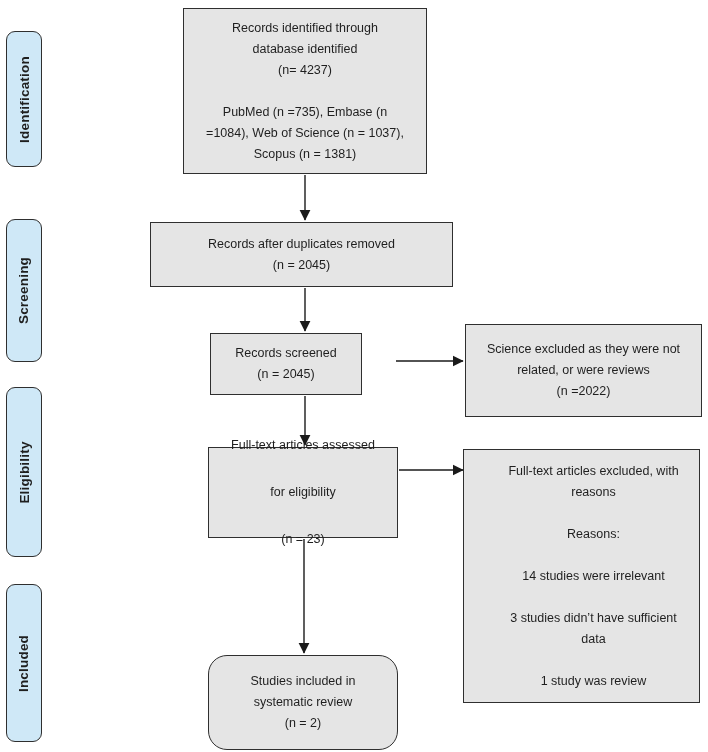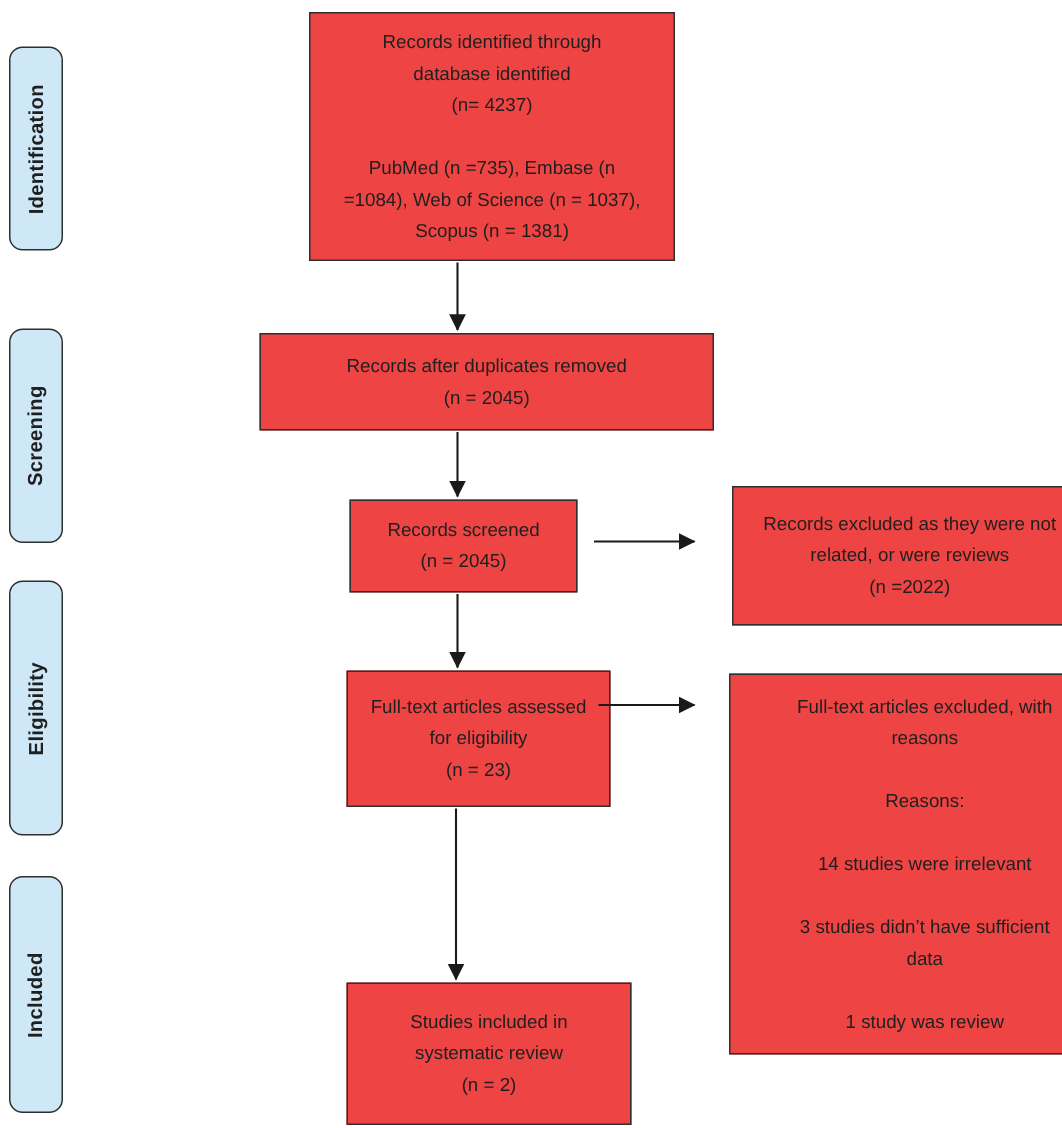--- a/index.html
+++ b/index.html
@@ -36,29 +36,28 @@
   .stage-text {
     transform: rotate(-90deg);
     white-space: nowrap;
     font-weight: bold;
     font-size: 13.5px;
     letter-spacing: 0.2px;
   }
   
   .fbox {
     position: absolute;
-    background: #ef4444;
+    background: #e5e5e5;
     border: 1.5px solid var(--border_color);
     display: flex;
     flex-direction: column;
     justify-content: center;
     text-align: center;
     font-size: 12.5px;
     padding: 2px 4px;
-    margin-left: 23px;
   }
   .line {
     min-height: 21px;
     line-height: 21px;
     white-space: nowrap;
   }
   
   #arrows {
     position: absolute;
     left: 0; top: 0;
@@ -99,46 +98,46 @@
     <div class="line">Records after duplicates removed</div>
     <div class="line">(n = 2045)</div>
   </div>
 
   <div class="fbox" style="left:210px; top:333px; width:152px; height:62px;">
     <div class="line">Records screened</div>
     <div class="line">(n = 2045)</div>
   </div>
 
   <div class="fbox" style="left:465px; top:324px; width:237px; height:93px;">
-    <div class="line">Records excluded as they were not</div>
+    <div class="line">Science excluded as they were not</div>
     <div class="line">related, or were reviews</div>
     <div class="line">(n =2022)</div>
   </div>
 
-  <div class="fbox" style="left:208px; top:447px; width:176px; height:91px;">
+  <div class="fbox" style="left:208px; top:447px; width:190px; height:91px;gap:26px;">
     <div class="line">Full-text articles assessed</div>
     <div class="line">for eligibility</div>
     <div class="line">(n = 23)</div>
   </div>
 
   <div class="fbox" style="left:463px; top:449px; width:237px; height:254px;padding-left:28px;">
     <div class="line">Full-text articles excluded, with</div>
     <div class="line">reasons</div>
     <div class="line"></div>
     <div class="line">Reasons:</div>
     <div class="line"></div>
     <div class="line">14 studies were irrelevant</div>
     <div class="line"></div>
     <div class="line">3 studies didn’t have sufficient</div>
     <div class="line">data</div>
     <div class="line"></div>
     <div class="line">1 study was review</div>
   </div>
 
-  <div class="fbox" style="left:208px; top:655px; width:190px; height:95px;">
+  <div class="fbox" style="left:208px; top:655px; width:190px; height:95px;border-radius:19px;">
     <div class="line">Studies included in</div>
     <div class="line">systematic review</div>
     <div class="line">(n = 2)</div>
   </div>
 
   <svg id="arrows" viewBox="0 0 708 752" xmlns="http://www.w3.org/2000/svg">
     <defs>
       <marker id="ah" markerWidth="9" markerHeight="9" refX="7.5" refY="4" orient="auto">
         <path d="M0,0 L8,4 L0,8 Z" fill="#1a1a1a"></path>
       </marker>

